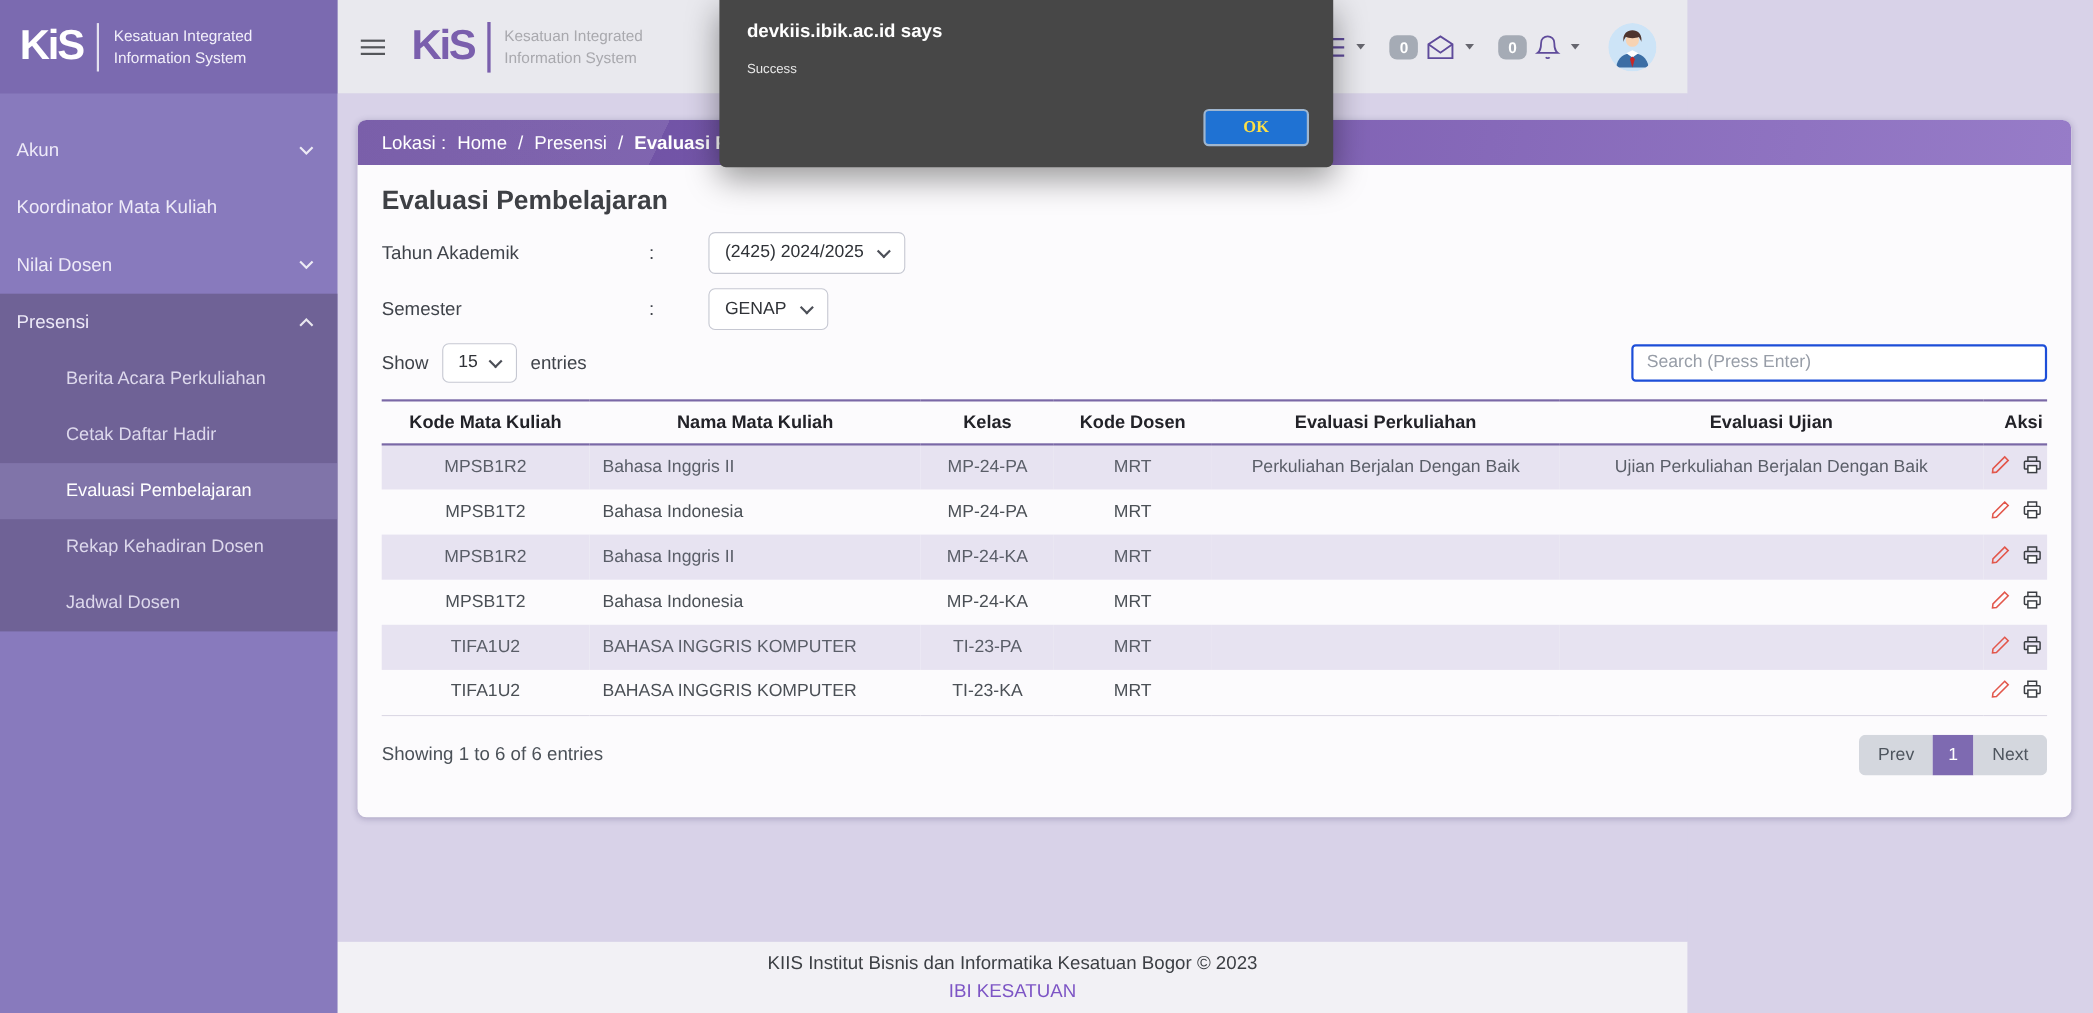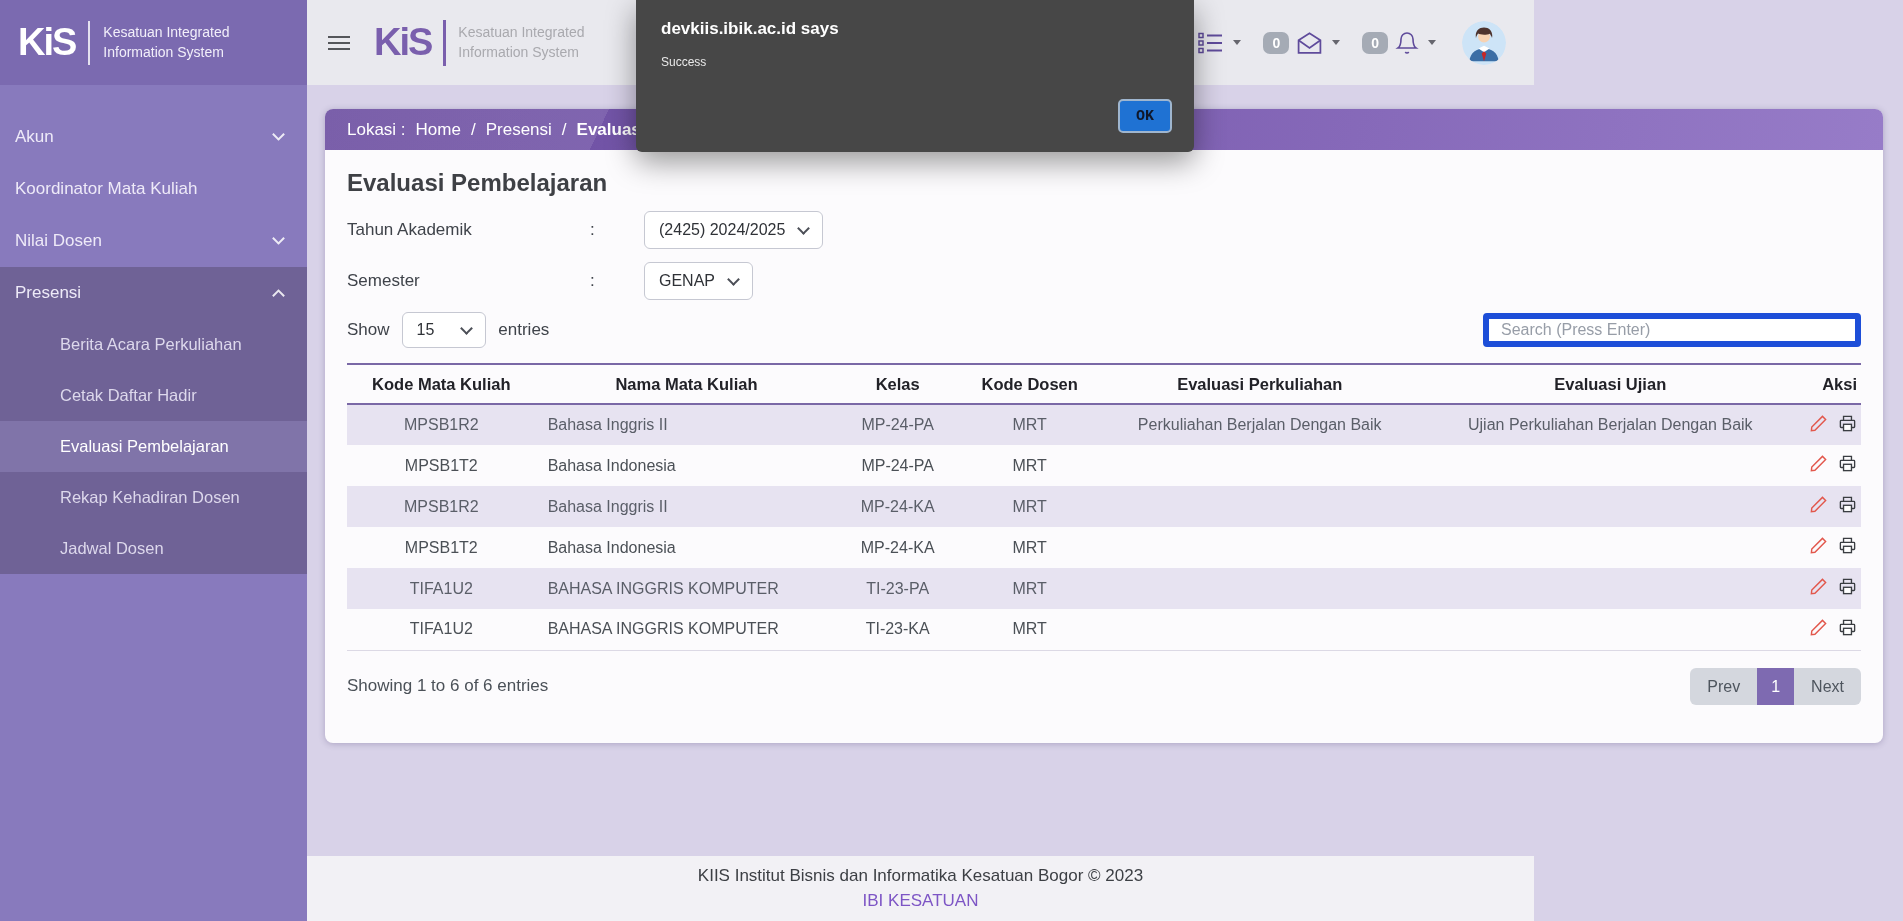--- a/index.html
+++ b/index.html
@@ -94,24 +94,24 @@
     display: inline-flex; align-items: center; padding: 0 14px; font-size: 16px;
     color: #2f3237; gap: 14px; cursor: pointer;
   }
   .chev {
     width: 9px; height: 9px; border-right: 2px solid #4c4f57; border-bottom: 2px solid #4c4f57;
     transform: rotate(45deg); margin-top: -4px;
   }
 
   .list-controls { display: flex; align-items: center; margin-top: 12px; }
   .lc-text { font-size: 17px; color: #3f434a; }
-  .show-select { height: 36px; margin: 0 12px; gap: 28px; }
+  .show-select { height: 36px; margin: 0 12px; gap: 12px; }
   .search-input {
     margin-left: auto; width: 378px; height: 34px;
-    border: 6px solid #1d4ed8; border-radius: 4px; font-size: 16px; padding: 0 12px;
+    border: 2px solid #1d4ed8; border-radius: 4px; font-size: 16px; padding: 0 12px;
     color: #333; background: #fff; font-family: "Liberation Sans", sans-serif;
   }
   .search-input::placeholder { color: #979da7; }
 
   table { width: 100%; border-collapse: collapse; margin-top: 15px; }
   thead th {
     border-top: 2px solid #7a68a6; border-bottom: 2px solid #7a68a6;
     height: 40px; font-size: 16.5px; color: #222228; font-weight: bold; cursor: pointer;
   }
   tbody td { height: 41px; font-size: 16px; color: #4b5056; }
@@ -134,32 +134,32 @@
 
   .footer {
     height: 65px; background: #f2f1f5;
     display: flex; flex-direction: column; align-items: center; justify-content: center; gap: 5px;
   }
   .footer-line1 { font-size: 17px; color: #3c3f44; }
   .footer-link { font-size: 17px; color: #7d55c5; cursor: pointer; }
 
   
   .dialog {
-    position: absolute; left: 636px; top: 0; width: 558px; height: 152px;
+    position: absolute; left: 654px; top: 0; width: 558px; height: 152px;
     background: #474747; border-radius: 0 0 6px 6px;
     box-shadow: 0 10px 30px rgba(0,0,0,0.40);
     padding: 19px 20px 0 25px; z-index: 10;
   }
   .dialog-title { color: #ffffff; font-weight: bold; font-size: 17px; }
   .dialog-msg { color: #e9e9e9; font-size: 12px; margin-top: 16px; }
   .dialog-ok {
-    position: absolute; right: 22px; bottom: 19px; width: 54px; height: 34px;
+    position: absolute; right: 22px; bottom: 19px; width: 96px; height: 34px;
     background: #1f72d3; border: 2px solid #9fb6cf; border-radius: 5px;
-    color: #0f172a; font-weight: bold; font-size: 15px; cursor: pointer;
-    font-family: Liberation Mono, monospace;
+    color: #fde047; font-weight: bold; font-size: 15px; cursor: pointer;
+    font-family: Liberation Serif, serif;
   }
 </style>
 </head>
 <body>
 
 <div class="app">
 
   <aside class="sidebar">
     <div class="brand">
       <span class="brand-logo">KiS</span>

